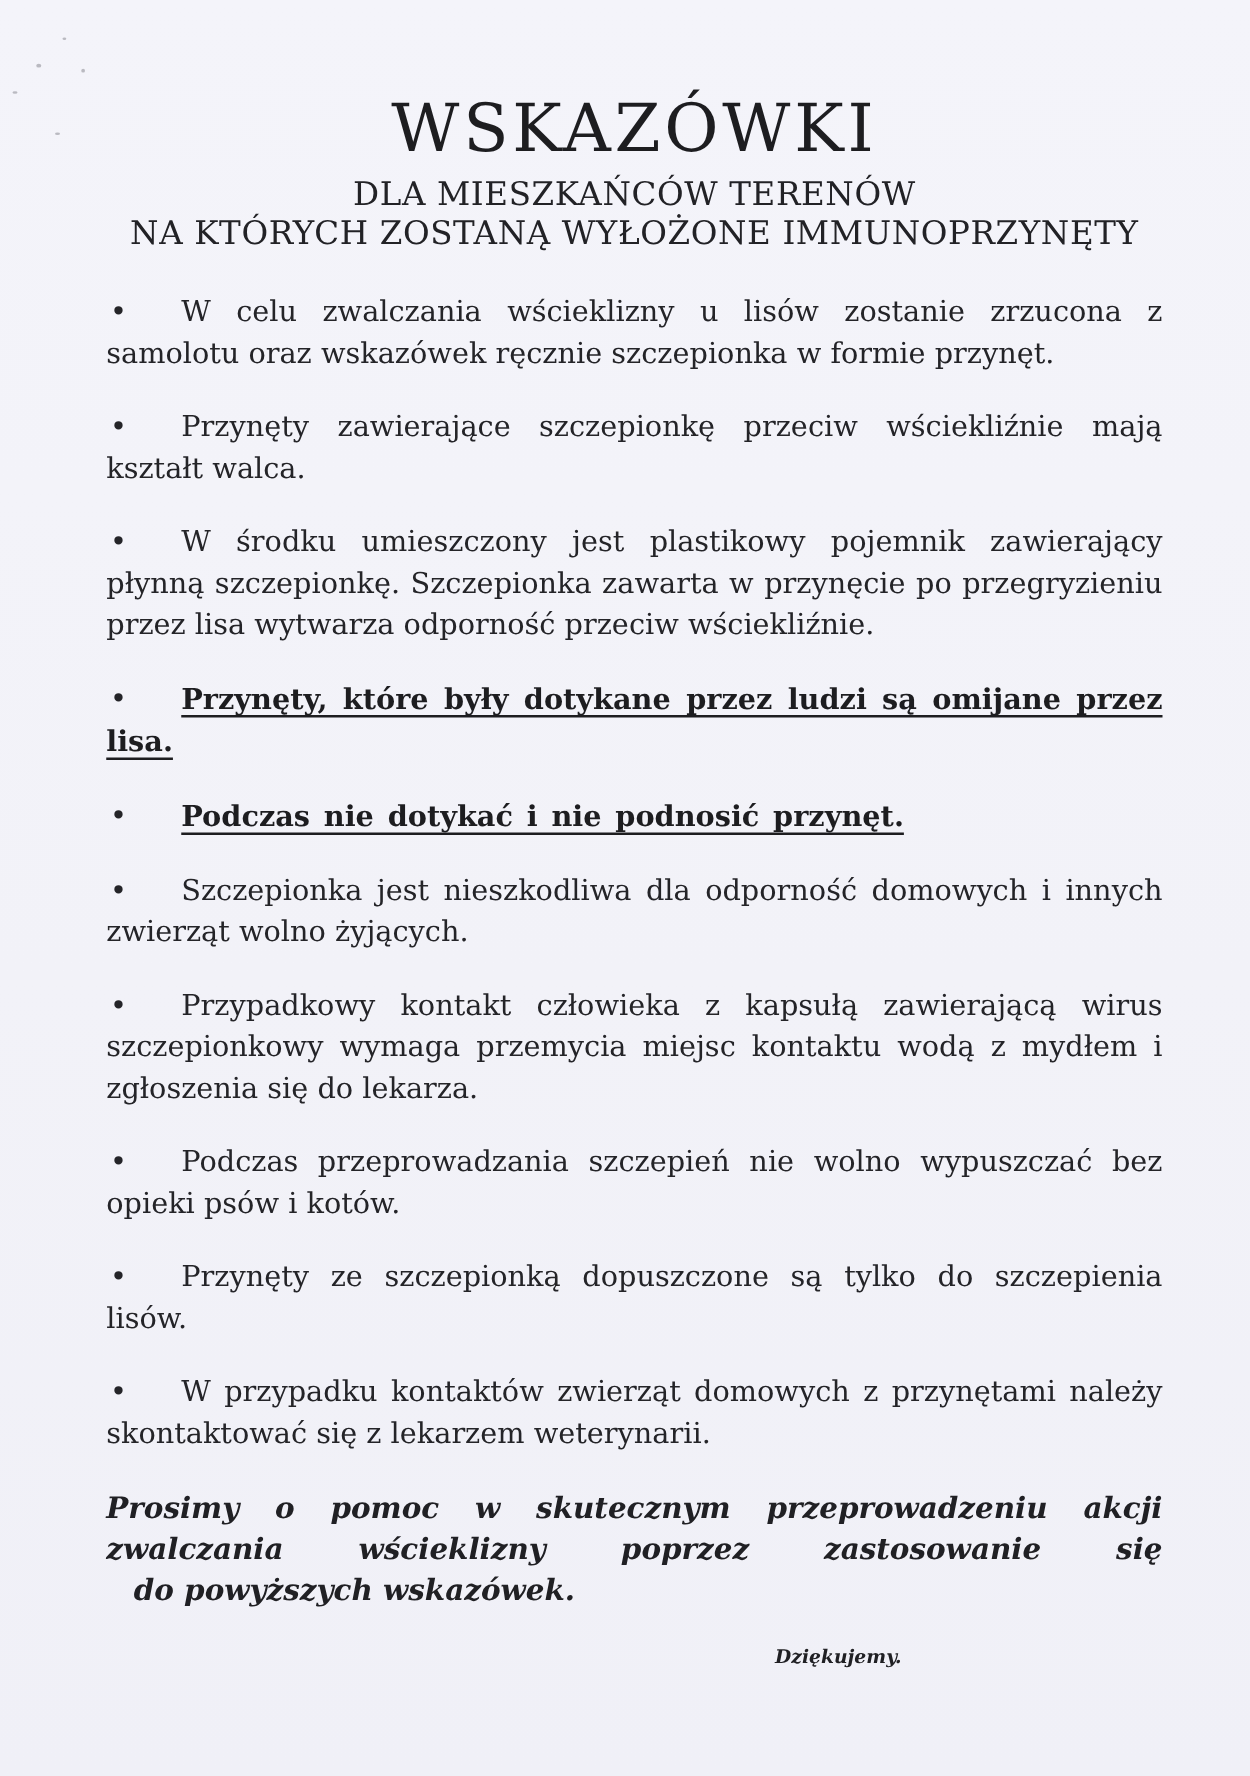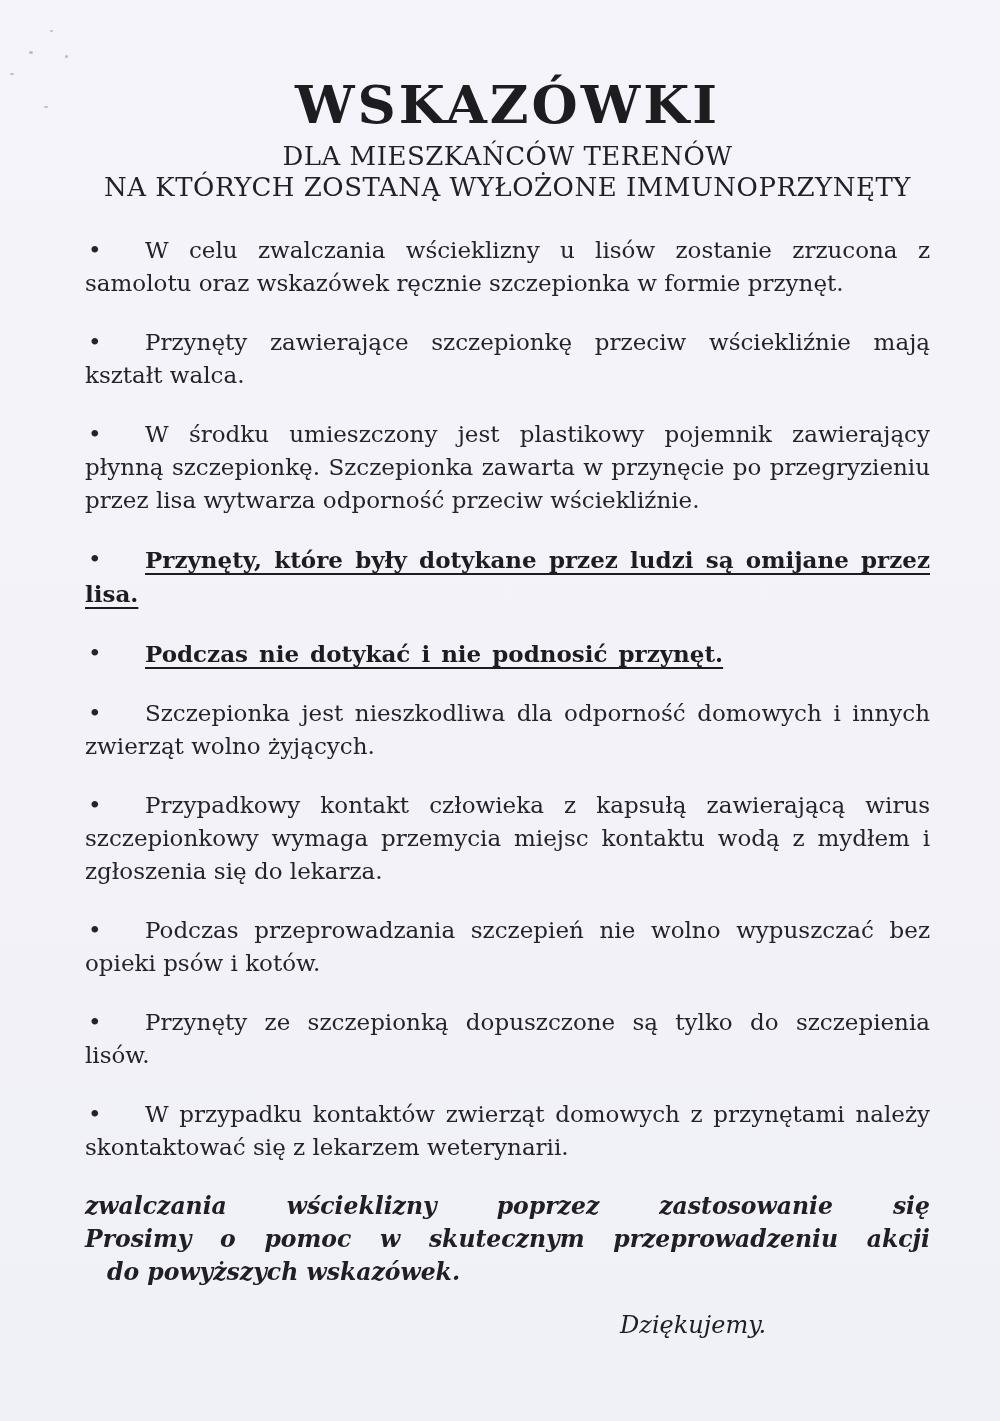--- a/index.html
+++ b/index.html
@@ -29,21 +29,21 @@
   .speck.s1 { left: 50px;  top: 30px;  width: 3px; height: 2px; }
   .speck.s2 { left: 29px;  top: 51px;  width: 4px; height: 3px; }
   .speck.s3 { left: 65px;  top: 55px;  width: 3px; height: 3px; }
   .speck.s4 { left: 10px;  top: 73px;  width: 4px; height: 2px; }
   .speck.s5 { left: 44px;  top: 106px; width: 4px; height: 2px; }
 
   .title-block { text-align: center; }
   .doc-title {
     font-size: 53px;
     line-height: 60px;
-    font-weight: bold;
+    font-weight: normal;
     letter-spacing: 3px;
     color: #1d1d20;
     margin: 0 0 7px 0;
   }
   .subtitle-line {
     font-size: 26px;
     line-height: 31px;
     font-weight: normal;
     letter-spacing: 0.5px;
     color: #222226;
@@ -93,23 +93,23 @@
     text-align-last: justify;
   }
   .closing .closing-line:last-child {
     text-align-last: left;
     margin-left: 22px;
   }
 
   .thanks {
     margin-top: 20px;
     padding-left: 535px;
-    font-size: 24px;
+    font-size: 15px;
     line-height: 33px;
-    font-weight: normal;
+    font-weight: bold;
     font-style: italic;
     color: #202024;
   }
 </style>
 </head>
 <body>
 
 <div class="page">
 
   <div class="speck s1"></div>
@@ -161,20 +161,20 @@
       <span class="bullet">•</span>
       <span class="bullet-text">Przynęty ze szczepionką dopuszczone są tylko do szczepienia lisów.</span>
     </li>
     <li class="bullet-item">
       <span class="bullet">•</span>
       <span class="bullet-text">W przypadku kontaktów zwierząt domowych z przynętami należy skontaktować się z lekarzem weterynarii.</span>
     </li>
   </ul>
 
   <div class="closing">
+    <div class="closing-line">Prosimy o pomoc w skutecznym przeprowadzeniu akcji</div>
     <div class="closing-line">zwalczania wścieklizny poprzez zastosowanie się</div>
-    <div class="closing-line">Prosimy o pomoc w skutecznym przeprowadzeniu akcji</div>
     <div class="closing-line">do powyższych wskazówek.</div>
   </div>
 
   <div class="thanks">Dziękujemy.</div>
 
 </div>
 
 </body></html>

